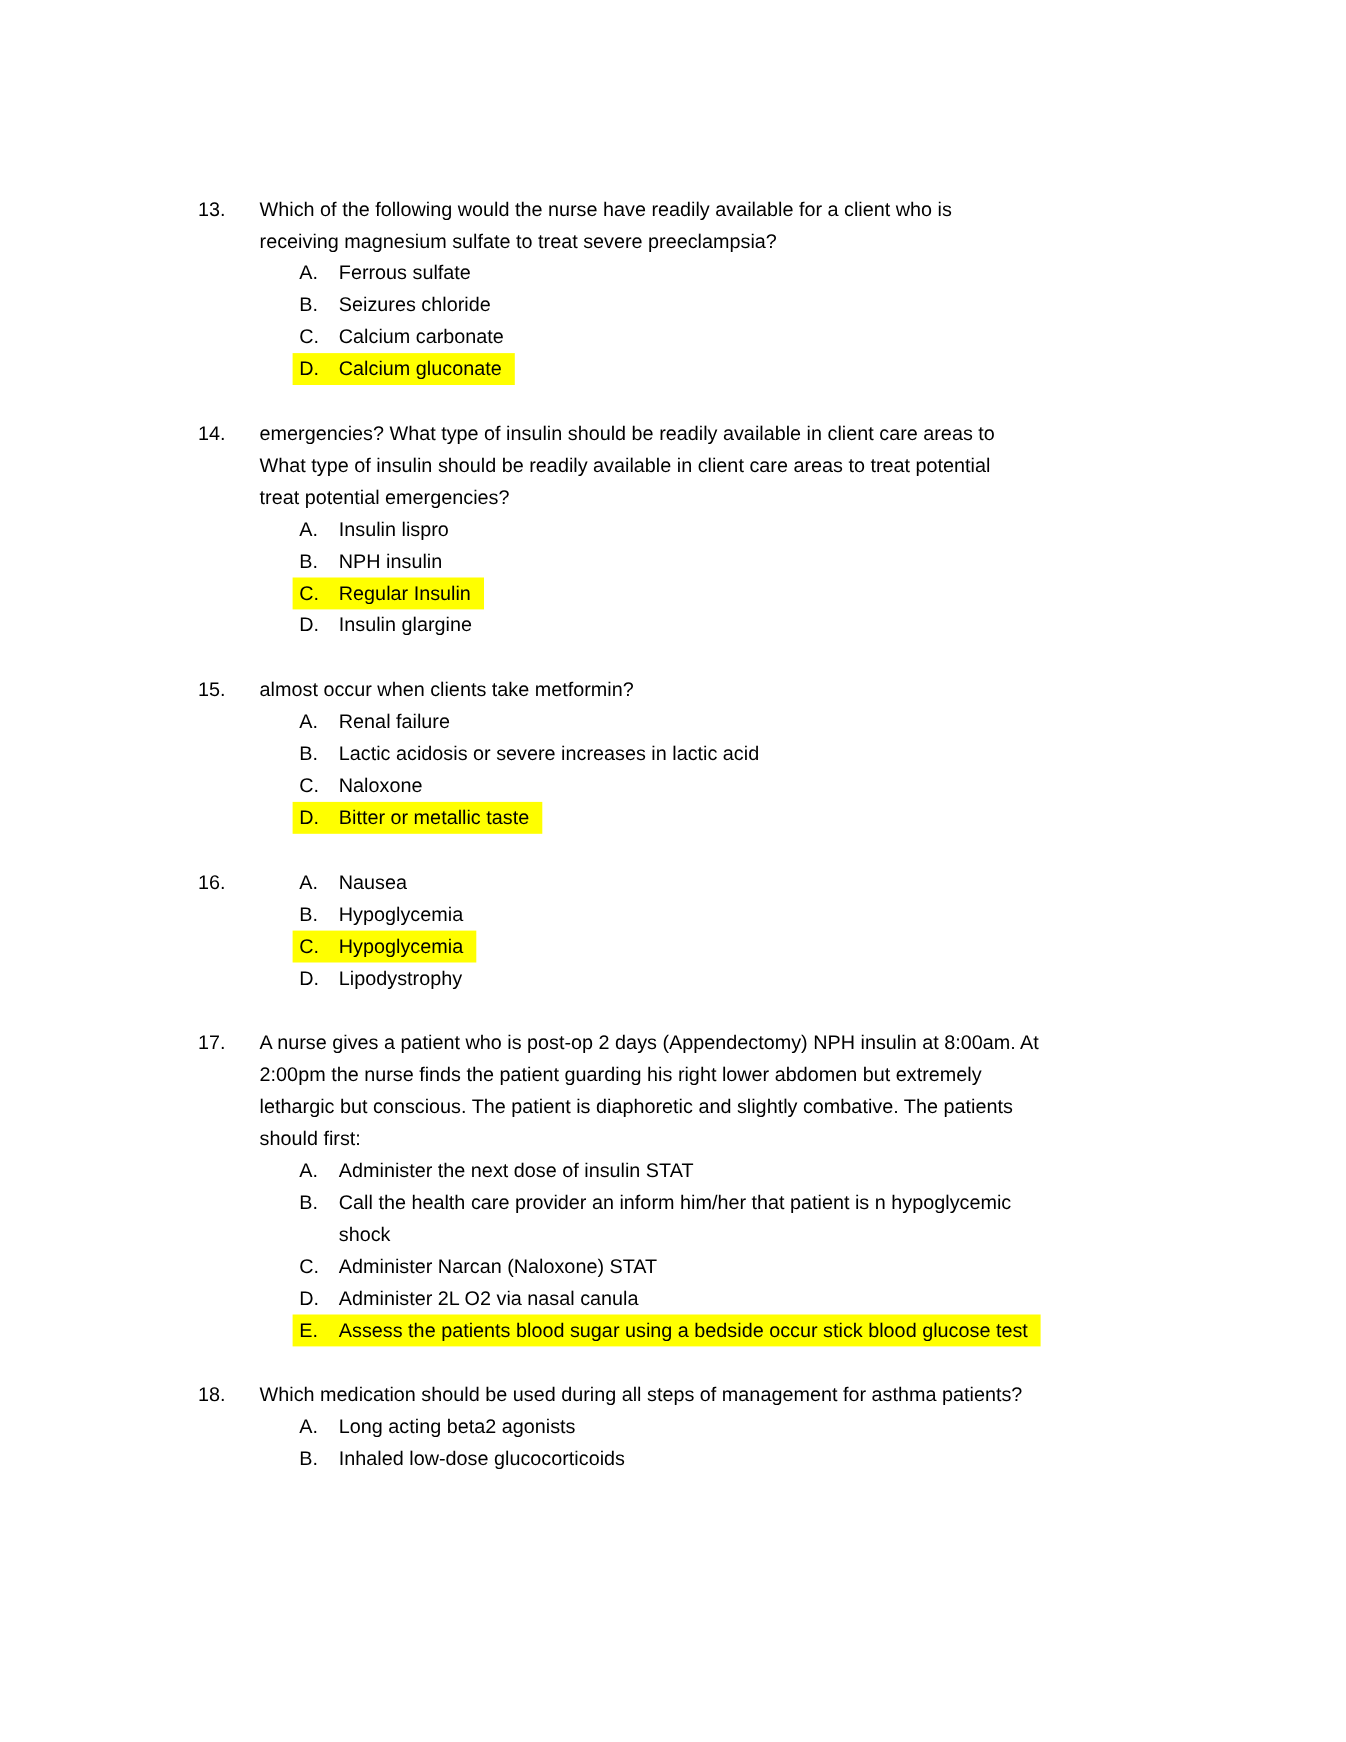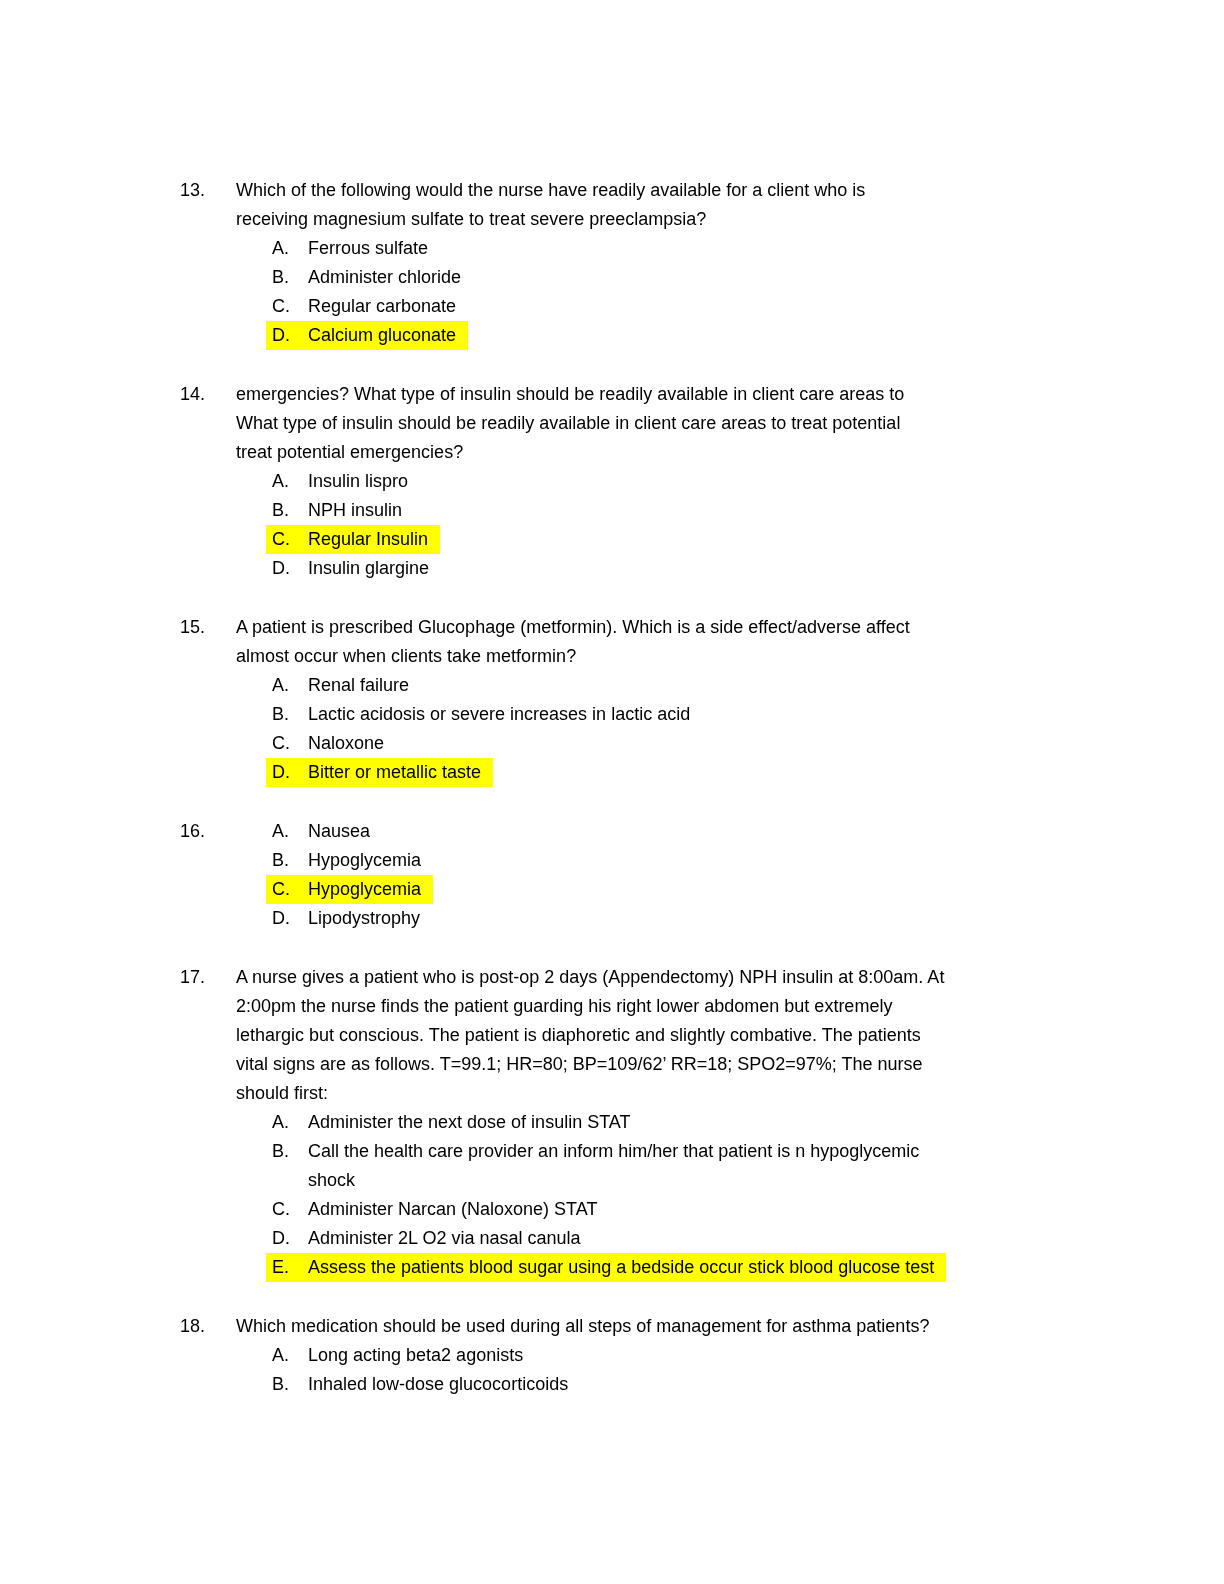--- a/index.html
+++ b/index.html
@@ -86,29 +86,29 @@
               <span class="opt-letter">A.</span>
               <span class="opt-text">
                 <div class="opt-text-line">Ferrous sulfate</div>
               </span>
             </span>
           </div>
           <div class="option">
             <span class="opt-line">
               <span class="opt-letter">B.</span>
               <span class="opt-text">
-                <div class="opt-text-line">Administer chloride</div>
-              </span>
-            </span>
-          </div>
-          <div class="option">
-            <span class="opt-line">
-              <span class="opt-letter">C.</span>
-              <span class="opt-text">
-                <div class="opt-text-line">Regular carbonate</div>
+                <div class="opt-text-line">Seizures chloride</div>
+              </span>
+            </span>
+          </div>
+          <div class="option">
+            <span class="opt-line">
+              <span class="opt-letter">C.</span>
+              <span class="opt-text">
+                <div class="opt-text-line">Calcium carbonate</div>
               </span>
             </span>
           </div>
           <div class="option"><span class="opt-line hl">
               <span class="opt-letter">D.</span>
               <span class="opt-text">
                 <div class="opt-text-line">Calcium gluconate</div>
               </span>
             </span></div>
         </div>
@@ -147,21 +147,20 @@
               <span class="opt-text">
                 <div class="opt-text-line">Insulin glargine</div>
               </span>
             </span>
           </div>
         </div>
       </div>
       <div class="question">
         <span class="q-num">15.</span>
         <div class="q-body">
-          <div class="stem-line">A patient is prescribed Glucophage (metformin). Which is a side effect/adverse affect</div>
           <div class="stem-line">almost occur when clients take metformin?</div>
           <div class="option">
             <span class="opt-line">
               <span class="opt-letter">A.</span>
               <span class="opt-text">
                 <div class="opt-text-line">Renal failure</div>
               </span>
             </span>
           </div>
           <div class="option">
@@ -222,21 +221,20 @@
             </span>
           </div>
         </div>
       </div>
       <div class="question">
         <span class="q-num">17.</span>
         <div class="q-body">
           <div class="stem-line">A nurse gives a patient who is post-op 2 days (Appendectomy) NPH insulin at 8:00am. At</div>
           <div class="stem-line">2:00pm the nurse finds the patient guarding his right lower abdomen but extremely</div>
           <div class="stem-line">lethargic but conscious. The patient is diaphoretic and slightly combative. The patients</div>
-          <div class="stem-line">vital signs are as follows. T=99.1; HR=80; BP=109/62’ RR=18; SPO2=97%; The nurse</div>
           <div class="stem-line">should first:</div>
           <div class="option">
             <span class="opt-line">
               <span class="opt-letter">A.</span>
               <span class="opt-text">
                 <div class="opt-text-line">Administer the next dose of insulin STAT</div>
               </span>
             </span>
           </div>
           <div class="option">

